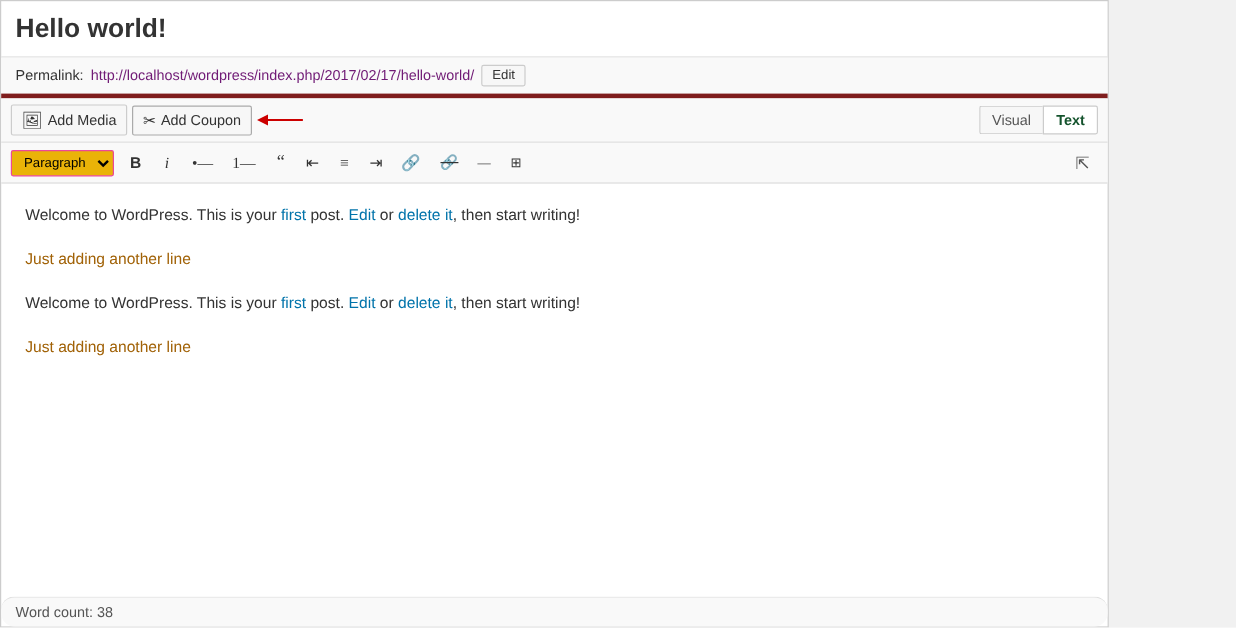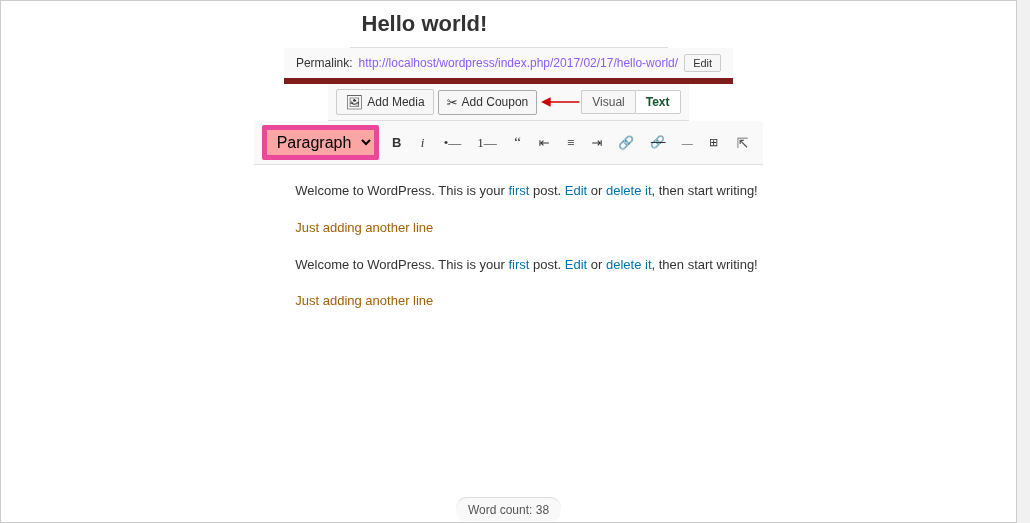--- a/index.html
+++ b/index.html
@@ -3,56 +3,55 @@
   <meta charset="utf-8">
   <style>
     * { box-sizing: border-box; margin: 0; padding: 0; }
     body {
       font-family: Arial, sans-serif;
       font-size: 13px;
       background: #f1f1f1;
       color: #333;
     }
     .editor-container {
-      width: 1017px;
+      width: 924px;
       height: 523px;
       background: #fff;
       border: 1px solid #ccc;
       display: flex;
       flex-direction: column;
-      align-items: center;
     }
     .title-bar {
       padding: 10px 12px;
       border-bottom: 1px solid #ddd;
     }
     .title-bar input {
       width: 100%;
       font-size: 22px;
       font-weight: bold;
       border: none;
       outline: none;
       color: #333;
       font-family: Arial, sans-serif;
     }
     .permalink-bar {
       padding: 6px 12px;
       background: #f9f9f9;
-      border-bottom: 6px solid #7f1d1d;
+      border-bottom: 4px solid #7f1d1d;
       font-size: 12px;
       display: flex;
       align-items: center;
       gap: 6px;
     }
     .permalink-bar span {
       color: #333;
       font-weight: normal;
     }
     .permalink-bar a {
-      color: #8b5cf6;
+      color: #701a75;
       text-decoration: none;
     }
     .permalink-edit-btn {
       padding: 2px 8px;
       background: #f7f7f7;
       border: 1px solid #ccc;
       border-radius: 2px;
       cursor: pointer;
       font-size: 11px;
       color: #333;
@@ -118,23 +117,23 @@
     .format-toolbar {
       display: flex;
       align-items: center;
       padding: 4px 8px;
       background: #f9f9f9;
       border-bottom: 1px solid #ddd;
       gap: 2px;
     }
     .format-select {
       padding: 3px 6px;
-      border: 5px solid #ec4899;
-      background: #fca5a5;
-      font-size: 16px;
+      border: 1px solid #ec4899;
+      background: #eab308;
+      font-size: 11px;
       border-radius: 2px;
       cursor: pointer;
       margin-right: 4px;
     }
     .fmt-btn {
       padding: 3px 6px;
       background: transparent;
       border: 1px solid transparent;
       border-radius: 2px;
       cursor: pointer;
@@ -155,21 +154,20 @@
       font-size: 14px;
       color: #555;
     }
     .editor-area {
       flex: 1;
       padding: 16px 20px;
       overflow-y: auto;
       font-size: 13px;
       line-height: 1.6;
       color: #333;
-      margin-left: 36px;
     }
     .editor-area p {
       margin-bottom: 16px;
     }
     .editor-area a {
       color: #0073aa;
       text-decoration: none;
     }
     .editor-area .olive-text {
       color: #a16207;

